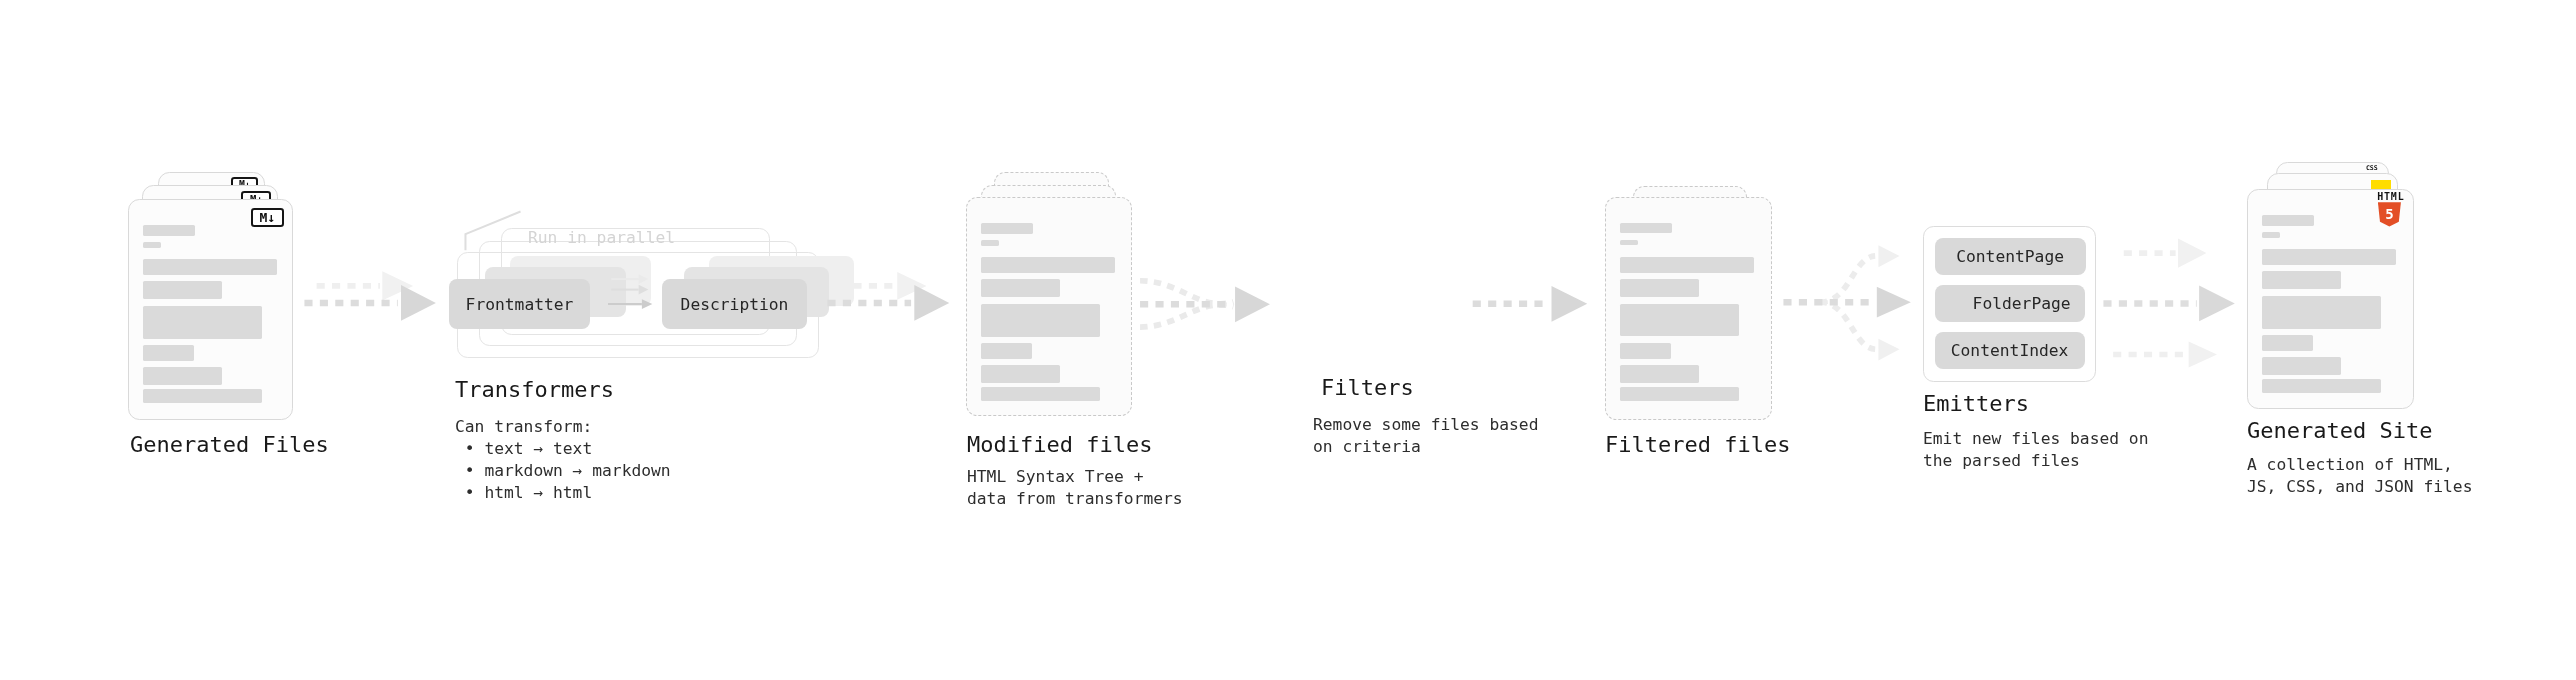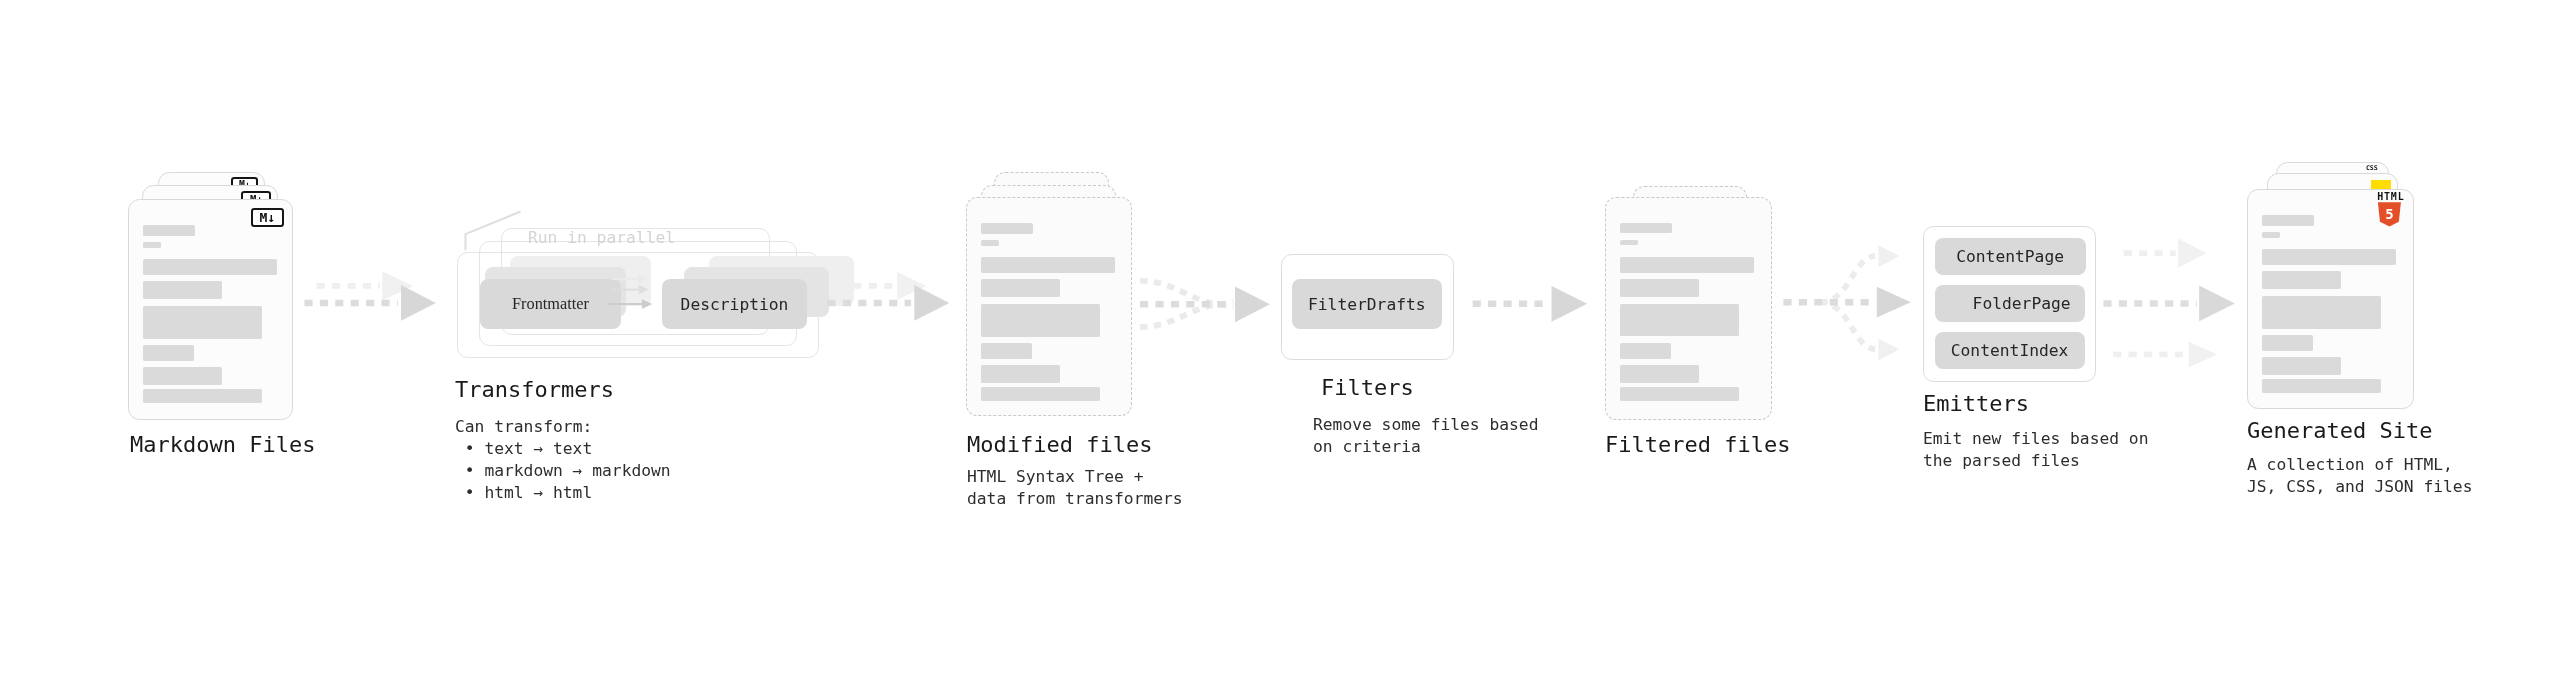--- a/index.html
+++ b/index.html
@@ -70,21 +70,21 @@
   <div class="bar b2"></div>
   <div class="bar b3"></div>
   <div class="bar b4"></div>
   <div class="bar b5"></div>
   <div class="bar b6"></div>
   <div class="bar b7"></div>
   <div class="bar b8"></div>
 </div>
     </div>
   </div>
-  <div class="node-title" style="left:130px;top:432px;">Markdown Files</div>
+  <div class="node-title" style="left:130px;top:432px;">Generated Files</div>
 
   <svg style="left:302px;top:268px;" width="142" height="65" viewBox="0 0 175 80">
     <g stroke="#efefef" fill="#f1f1f1">
       <line x1="18" y1="22" x2="96" y2="22" stroke-width="7" stroke-dasharray="10 9"></line>
       <polygon points="99,4 99,40 137,22" stroke="none"></polygon>
     </g>
     <g stroke="#dcdcdc" fill="#d7d7d7">
       <line x1="3" y1="43" x2="118" y2="43" stroke-width="8" stroke-dasharray="10 9"></line>
       <polygon points="122,21 122,65 165,43" stroke="none"></polygon>
     </g>
@@ -96,21 +96,21 @@
 
   <svg style="left:459px;top:205px;" width="81" height="47" viewBox="0 0 100 58">
     <polyline points="8,56 8,36 76,8" fill="none" stroke="#dedede" stroke-width="2.5"></polyline>
   </svg>
   <div class="annotation" style="left:528px;top:228px;">Run in parallel</div>
 
   <div class="pill ghost2" style="left:510px;top:256px;width:141px;height:50px;"></div>
   <div class="pill ghost1" style="left:485px;top:267px;width:141px;height:50px;"></div>
   <div class="pill ghost2" style="left:709px;top:256px;width:145px;height:50px;"></div>
   <div class="pill ghost1" style="left:684px;top:267px;width:145px;height:50px;"></div>
-  <div class="pill" style="left:480px;top:279px;width:141px;height:50px;font-family:Liberation Serif, serif;">Frontmatter</div>
+  <div class="pill" style="left:449px;top:279px;width:141px;height:50px;">Frontmatter</div>
   <div class="pill" style="left:662px;top:279px;width:145px;height:50px;">Description</div>
 
   <svg style="left:608px;top:271px;" width="50" height="42" viewBox="0 0 62 52">
     <g stroke="#eaeaea" fill="#eaeaea">
         <line x1="4" y1="10" x2="38" y2="10" stroke-width="2.5"></line>
         <polygon points="38,4 38,16 50,10" stroke="none"></polygon>
       </g>
     <g stroke="#dedede" fill="#dedede">
         <line x1="4" y1="23" x2="38" y2="23" stroke-width="2.5"></line>
         <polygon points="38,17 38,29 50,23" stroke="none"></polygon>
@@ -162,23 +162,20 @@
     <div>data from transformers</div>
   </div>
 
   <svg style="left:1136px;top:271px;" width="138" height="65" viewBox="0 0 170 80">
     <path d="M5,12 C55,12 78,50 120,38" fill="none" stroke="#eaeaea" stroke-width="7" stroke-dasharray="9 8"></path>
     <path d="M5,69 C55,69 78,32 120,44" fill="none" stroke="#eaeaea" stroke-width="7" stroke-dasharray="9 8"></path>
     <line x1="5" y1="41" x2="116" y2="41" stroke="#dcdcdc" stroke-width="8" stroke-dasharray="10 9"></line>
     <polygon points="122,19 122,63 165,41" fill="#d7d7d7"></polygon>
   </svg>
 
-  <div class="frame solid" style="left:1281px;top:254px;width:173px;height:106px;">
-    <div class="pill" style="left:9.8px;top:24.4px;width:150px;height:50px;">FilterDrafts</div>
-  </div>
   <div class="node-title" style="left:1281px;top:375px;margin-left:40px;">Filters</div>
   <div class="caption" style="left:1313px;top:414px;">
     <div>Remove some files based</div>
     <div>on criteria</div>
   </div>
 
   <svg style="left:1471px;top:268px;" width="122" height="65" viewBox="0 0 150 80">
     <line x1="2" y1="44" x2="96" y2="44" stroke="#dcdcdc" stroke-width="8" stroke-dasharray="10 9"></line>
     <polygon points="99,22 99,66 143,44" fill="#d7d7d7"></polygon>
   </svg>

